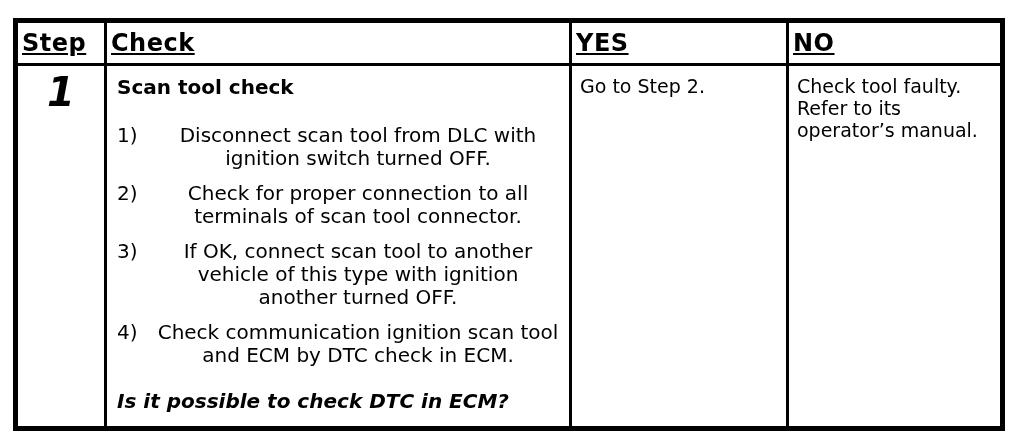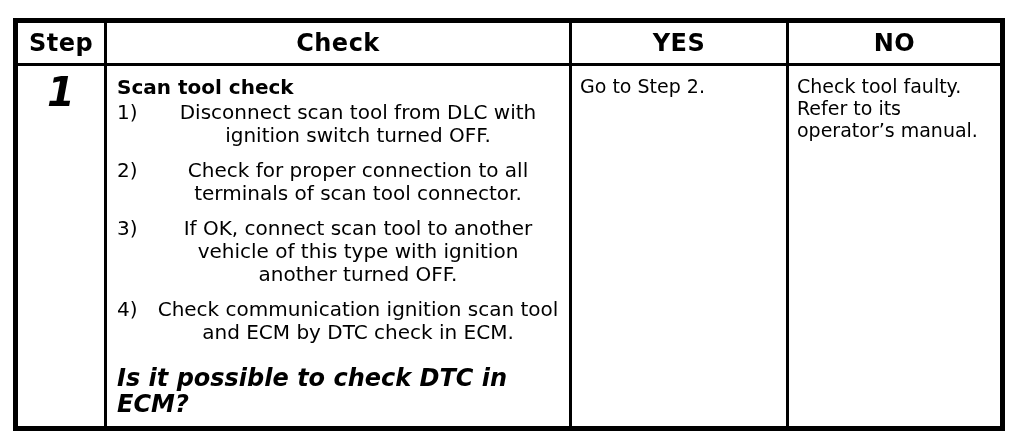--- a/index.html
+++ b/index.html
@@ -32,62 +32,63 @@
   .diag-table th,
   .diag-table td {
     border: 3px solid #000000;
     background: #ffffff;
   }
   .diag-table th {
     height: 44px;
     padding: 2px 4px;
     font-size: 24px;
     font-weight: bold;
-    text-align: center;
+    text-align: left;
     vertical-align: middle;
     letter-spacing: 0.5px;
+    text-decoration: underline;
   }
   .diag-table td {
     vertical-align: top;
   }
   .step-cell {
     text-align: center;
     font-size: 40px;
     font-weight: bold;
     font-style: italic;
     padding-top: 4px;
     line-height: 1.1;
   }
   .action-cell {
     padding: 9px 8px 8px 10px;
     font-size: 20px;
     line-height: 23px;
   }
   .action-title {
     font-weight: bold;
-    margin: 0 0 2px 0;
+    margin: 0 0 25px 0;
     line-height: 24px;
   }
   .action-item {
     display: flex;
     margin: 0 0 12px 0;
   }
   .item-num {
     flex: 0 0 39px;
     width: 39px;
   }
   .item-text {
     flex: 1 1 auto;
     max-width: 404px;
     text-align: center;
   }
   .action-question {
     font-weight: bold;
     font-style: italic;
-    font-size: 24px;
+    font-size: 20px;
     line-height: 26px;
     margin-top: 21px;
     max-width: 410px;
   }
   .yes-cell, .no-cell {
     padding: 9px 4px 8px 8px;
     font-size: 19px;
     line-height: 22px;
   }
 </style>

